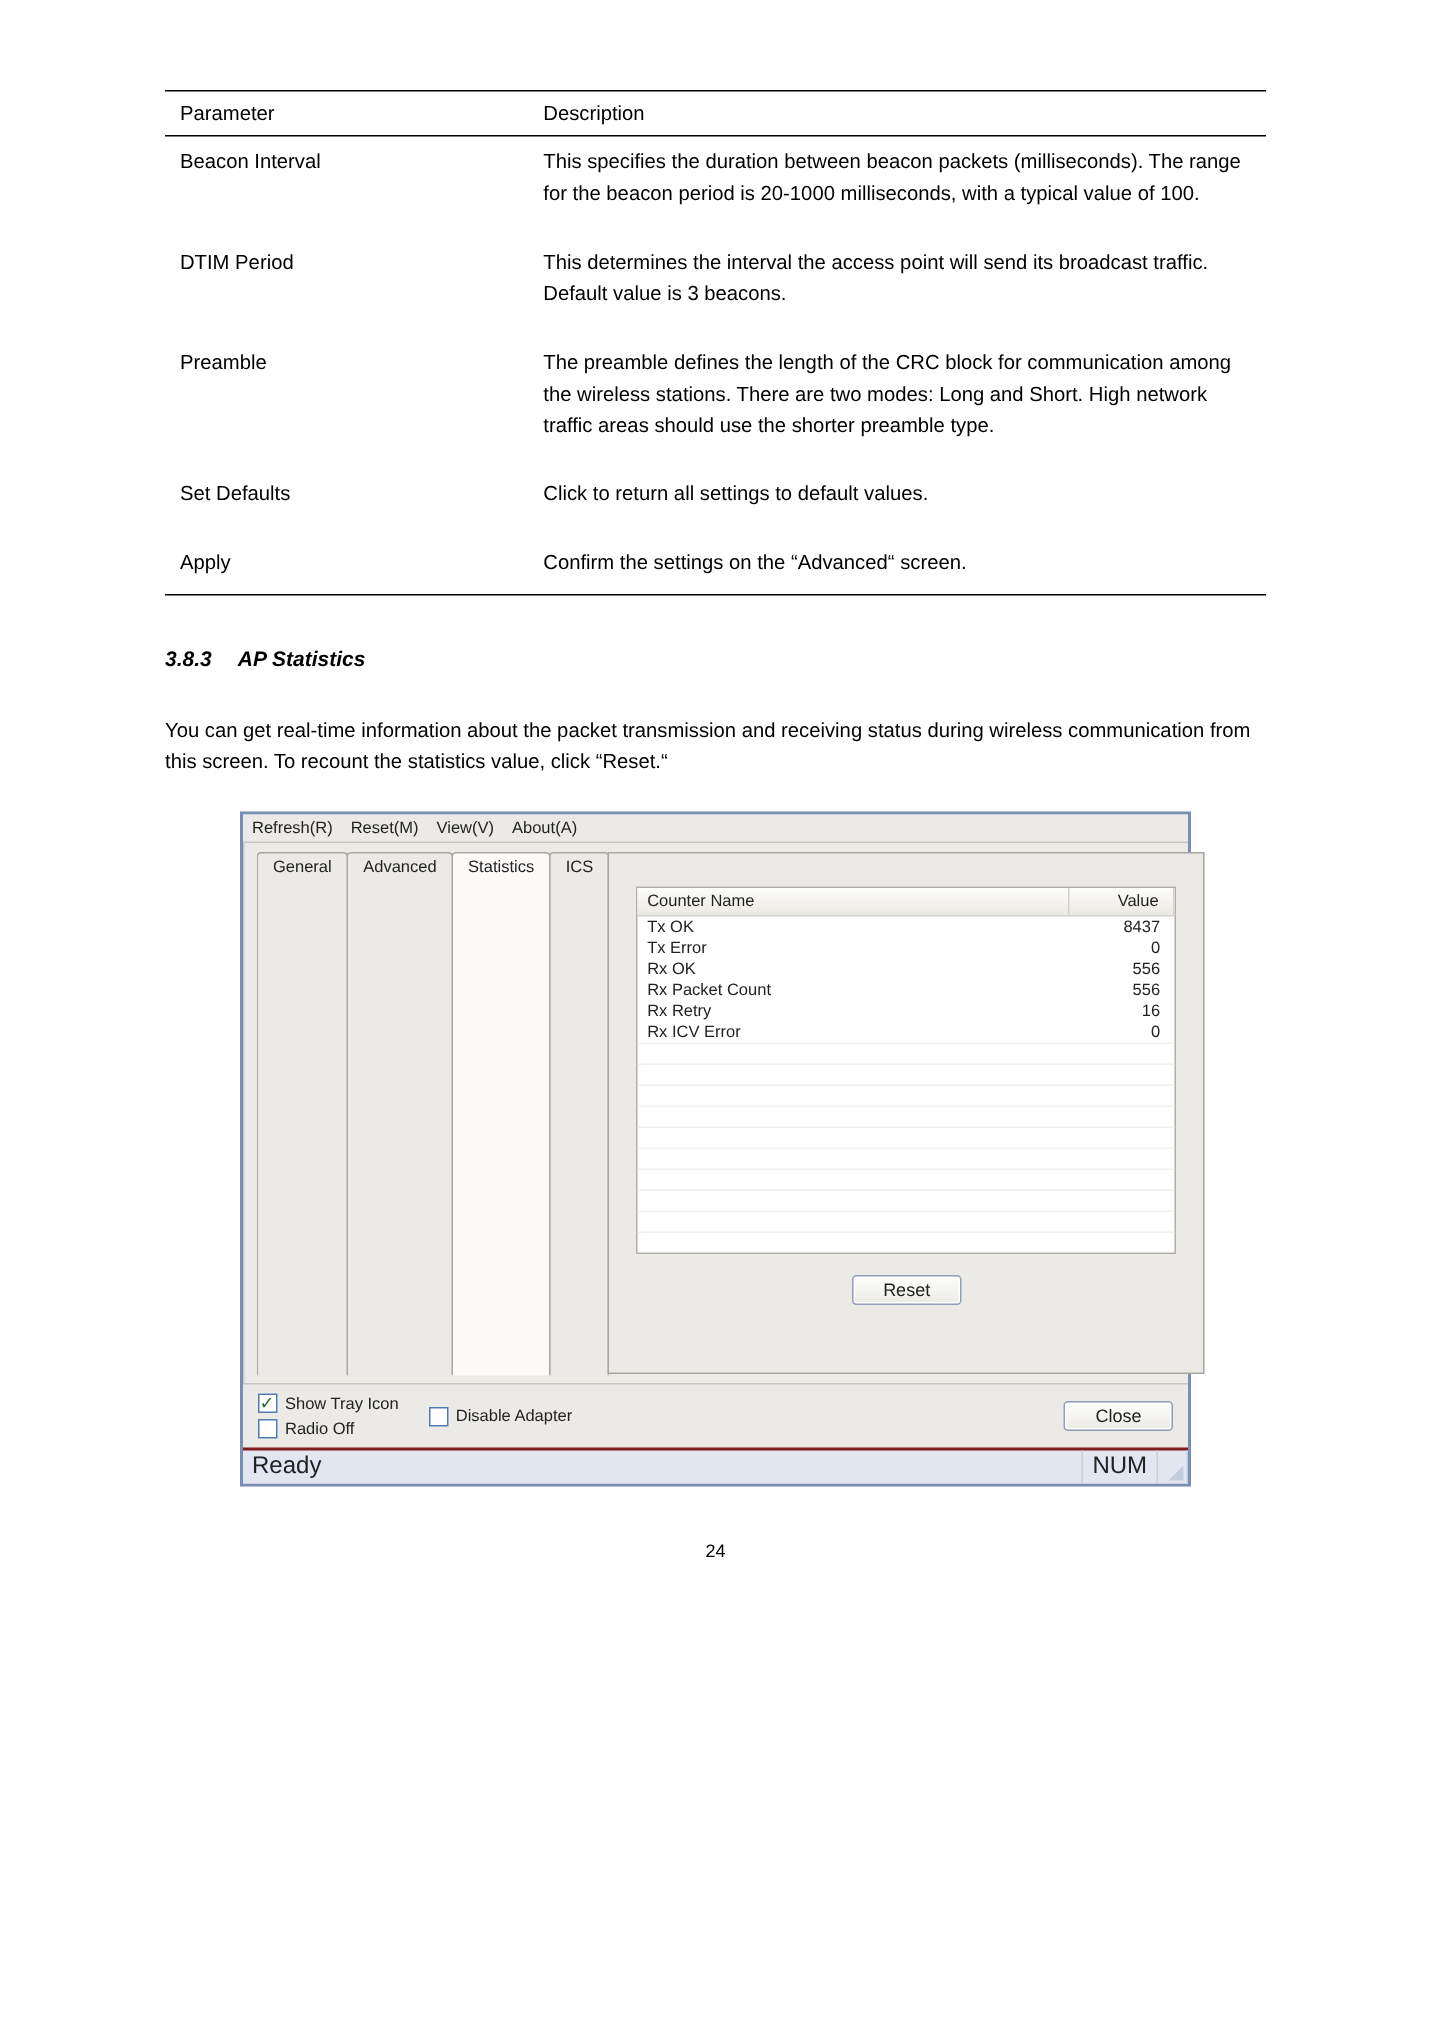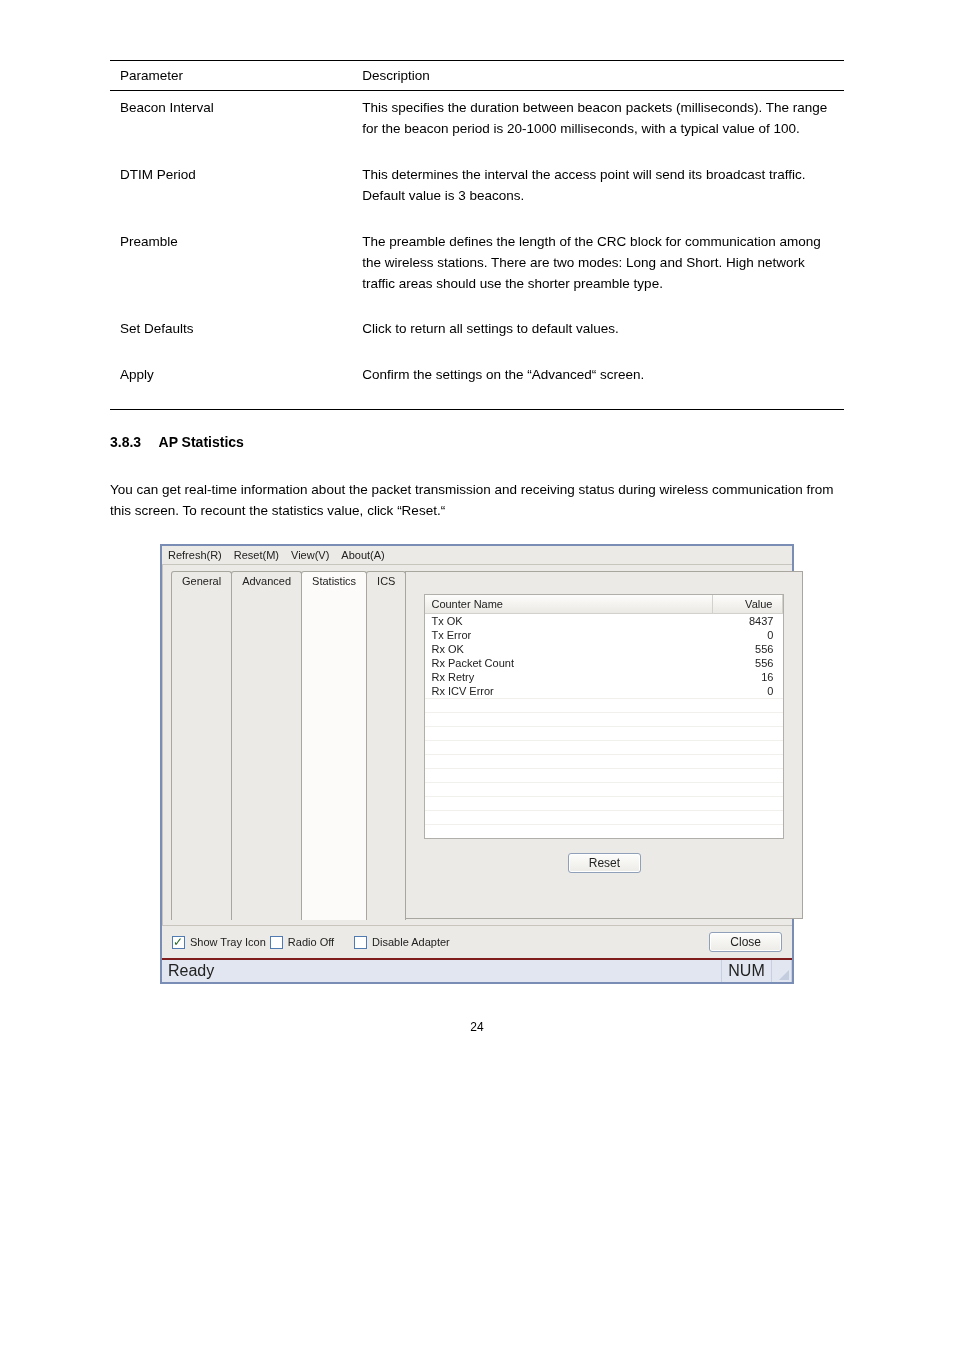--- a/index.html
+++ b/index.html
@@ -21,27 +21,28 @@
       padding: 7px 10px;
       border-top: 1px solid #000;
       border-bottom: 1px solid #000;
     }
     .param-table td {
       padding: 7px 10px 18px 10px;
       vertical-align: top;
       line-height: 1.55;
     }
     .param-table .param-col { width: 33%; }
-    .param-table tr.last td { padding-bottom: 23px; border-bottom: 1px solid #000; }
+    .param-table tr.last td { padding-bottom: 10px; border-bottom: 1px solid #000; }
 
     .section-heading {
       font-weight: bold;
       font-size: 14px;
-      margin-top: 24px;
+      margin-top: 34px;
       margin-bottom: 30px;
+      font-style: italic;
     }
     .section-heading .num { display: inline-block; margin-right: 14px; }
 
     .para {
       line-height: 1.55;
       margin-bottom: 22px;
     }
 
     
     .app-window {
@@ -187,21 +188,21 @@
       border-right:10px solid #b0bcd4;
       border-top:10px solid transparent;
       opacity:.6;
     }
 
     .page-num {
       text-align: center;
       font-size: 12px;
       margin-top: 36px;
     }
-    .checks-col { display:flex; gap:4px; }
+    .checks-col { display:flex; flex-direction:column; gap:4px; }
   </style>
 </head>
 <body>
 
 <table class="param-table">
   <thead>
     <tr>
       <th class="param-col">Parameter</th>
       <th>Description</th>
     </tr>

